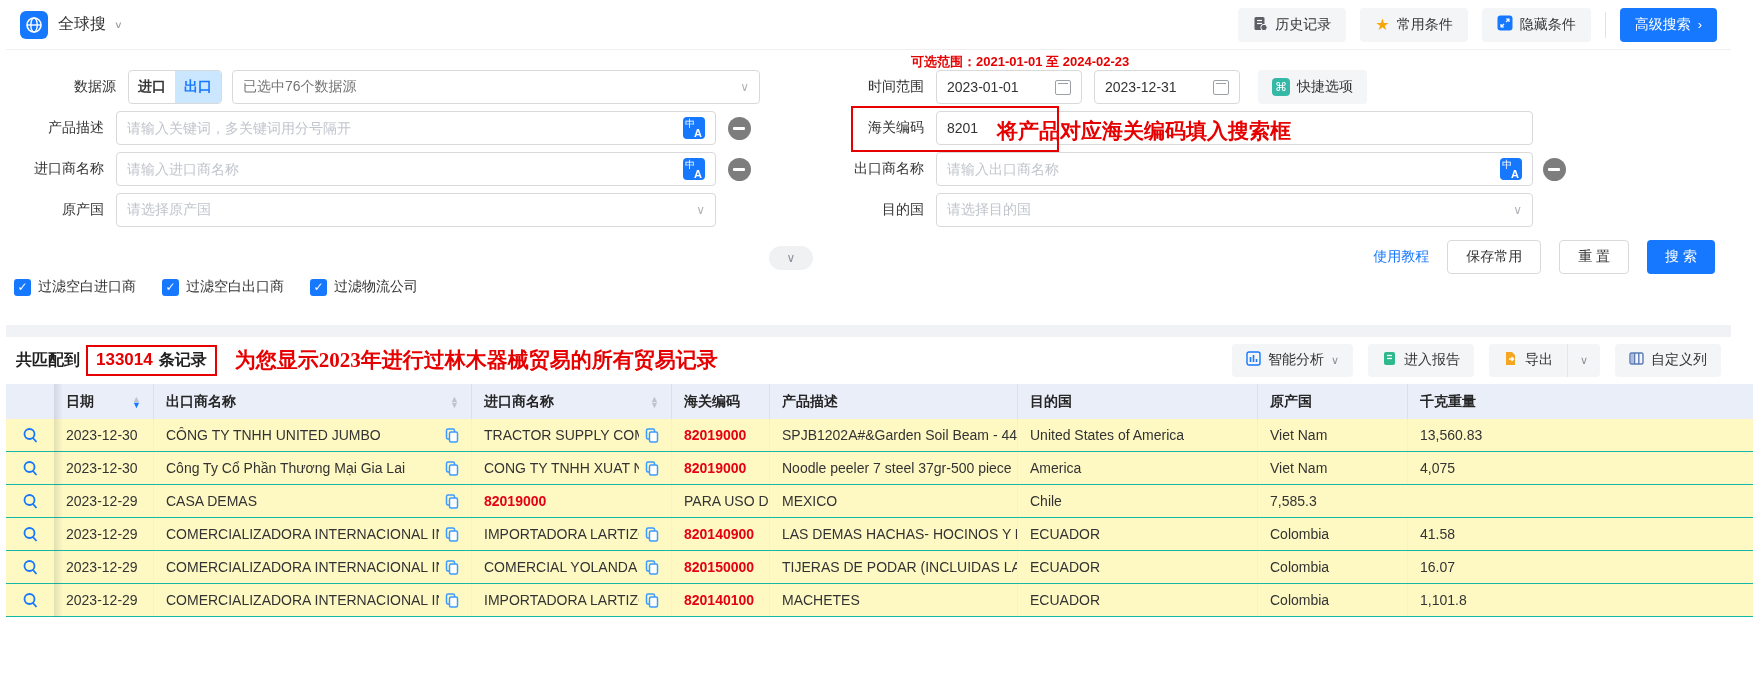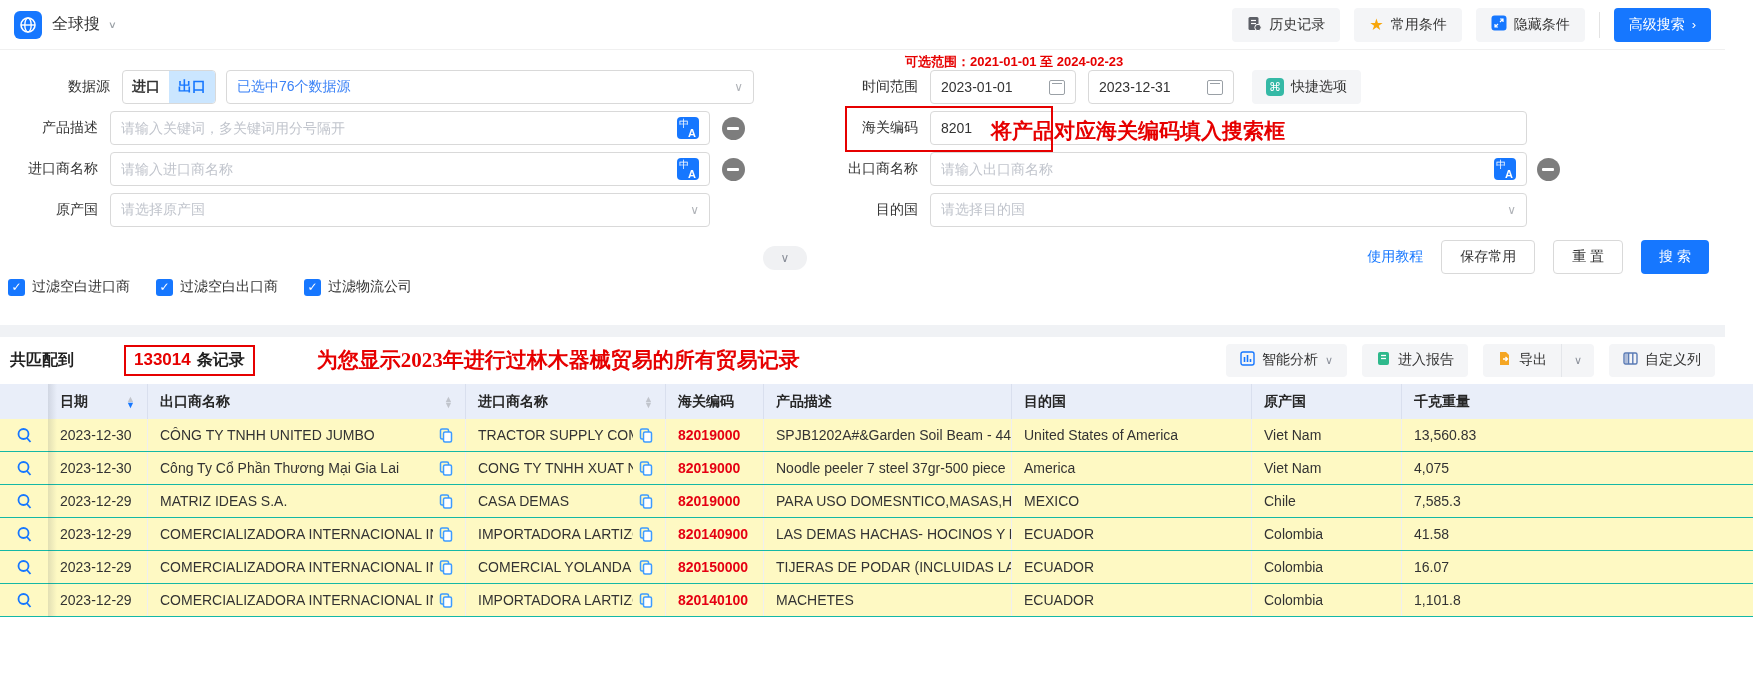--- a/index.html
+++ b/index.html
@@ -1,17 +1,17 @@
 <!DOCTYPE html>
 <html><head>
 <meta charset="utf-8">
 <style>
   * { margin:0; padding:0; box-sizing:border-box; }
   html,body { width:1753px; height:690px; background:#fff; font-family:"Liberation Sans","DejaVu Sans",sans-serif; font-size:14px; color:#333; overflow:hidden; }
-  .page { position:relative; width:1725px; height:690px; }
+  .page { position:relative; width:1725px; height:690px;margin-left:6px; }
 
   
   .topbar { position:absolute; left:0; top:0; width:100%; height:50px; display:flex; align-items:center; padding:0 14px; border-bottom:1px solid #f0f0f0; background:#fff; }
   .logo { width:28px; height:28px; border-radius:6px; background:#1677ff; display:flex; align-items:center; justify-content:center; margin-right:10px; }
   .app-name { font-size:16px; color:#333; margin-right:8px; }
   .chev { color:#9aa0a6; font-size:12px; transform:scaleY(.8); }
   .topbar-right { margin-left:auto; display:flex; align-items:center; gap:14px; }
   .tb-btn { height:34px; display:flex; align-items:center; gap:7px; padding:0 15px; background:#f4f5f7; border-radius:4px; font-size:14px; color:#333; cursor:pointer; }
   .tb-divider { width:1px; height:26px; background:#e3e3e3; }
   .tb-btn.primary { background:#1677ff; color:#fff; }
@@ -19,21 +19,21 @@
 
   
   .form-section { position:absolute; left:0; top:50px; width:100%; height:275px; background:#fff; }
   .form-row { position:absolute; display:flex; align-items:center; height:34px; }
   .f-label { width:110px; text-align:right; padding-right:12px; color:#333; flex:none; }
   .f-label.r { width:88px; }
   .input, .select { height:34px; border:1px solid #d9d9d9; border-radius:4px; background:#fff; display:flex; align-items:center; padding:0 10px; position:relative; }
   .input input { border:none; outline:none; width:100%; font-size:14px; color:#333; background:transparent; font-family:inherit; }
   .input input::placeholder { color:#c0c4cc; }
   .select .ph { color:#c0c4cc; }
-  .select .val { color:#3b82f6; }
+  .select .val { color:#737373; }
   .select .sel-chev { margin-left:auto; color:#b0b3b8; font-size:12px; }
   .toggle { display:flex; border:1px solid #d9d9d9; border-radius:4px; overflow:hidden; height:34px; flex:none; }
   .toggle .seg { width:46px; display:flex; align-items:center; justify-content:center; cursor:pointer;font-weight:bold; }
   .toggle .seg.on { background:#cbe6ff; color:#1677ff; }
   .trans-icon { width:22px; height:22px; border-radius:4px; background:#1677ff; color:#fff; position:relative; flex:none; cursor:pointer; }
   .trans-icon .zh { position:absolute; left:2px; top:0px; font-size:10px; }
   .trans-icon .en { position:absolute; right:3px; bottom:0px; font-size:11px; font-weight:bold; }
   .excl-icon { width:23px; height:23px; border-radius:50%; background:#7d7d7d; position:relative; flex:none; cursor:pointer; }
   .excl-icon::after { content:""; position:absolute; left:5px; top:10px; width:12px; height:3px; background:#fff; border-radius:1px; }
   .cal-icon { width:16px; height:15px; border:1.5px solid #9aa0a6; border-radius:2px; position:relative; margin-left:auto; flex:none; }
@@ -52,21 +52,21 @@
   .action-row { position:absolute; right:16px; top:190px; display:flex; align-items:center; gap:18px; }
   .link { color:#1677ff; cursor:pointer; }
   .btn { height:34px; padding:0 18px; border-radius:4px; display:flex; align-items:center; justify-content:center; cursor:pointer; }
   .btn.ghost { border:1px solid #d9d9d9; background:#fff; color:#333; }
   .btn.primary { background:#1677ff; color:#fff; }
 
   .gray-band { position:absolute; left:0; top:325px; width:100%; height:12px; background:#f0f2f5; }
 
   
   .results { position:absolute; left:0; top:337px; width:100%; }
-  .results-head { position:relative; height:46px; display:flex; align-items:center; padding:4px 10px;gap:44px; }
+  .results-head { position:relative; height:46px; display:flex; align-items:center; padding:4px 10px; }
   .match-text { font-size:16px; font-weight:bold; color:#1f1f1f; display:flex; align-items:center; }
   .count-box { border:2px solid #e60000; padding:3px 8px; margin-left:6px; display:flex; align-items:center; gap:6px; }
   .count-num { color:#e60000; font-size:17px; font-weight:bold; }
   .results-annot { font-size:21px; margin-left:18px; white-space:nowrap; }
   .res-toolbar { margin-left:auto; display:flex; align-items:center; gap:15px; }
   .res-btn { height:33px; display:flex; align-items:center; gap:7px; padding:0 14px; background:#f4f5f7; border-radius:4px; cursor:pointer; }
   .res-btn .dd { color:#8a8f99; font-size:11px; }
   .export-group { display:flex; align-items:center; }
   .export-group .res-btn.main { border-radius:4px 0 0 4px; }
   .export-group .res-btn.dd-part { border-radius:0 4px 4px 0; border-left:1px solid #e4e6ea; padding:0 12px; }
@@ -425,29 +425,20 @@
     <div class="td">
       <span class="mag-icon">
                 <svg width="17" height="17" viewBox="0 0 17 17">
                   <circle cx="7.5" cy="7" r="5" fill="none" stroke="#1677ff" stroke-width="1.8"></circle>
                   <line x1="11" y1="11" x2="14.5" y2="15" stroke="#1677ff" stroke-width="1.8"></line>
                 </svg>
               </span>
     </div>
     <div class="td">2023-12-29</div>
     <div class="td cell-flex">
-      <span class="name">MATRIZ IDEAS S.A.</span>
-      <span class="copy-icon">
-                <svg width="14" height="15" viewBox="0 0 14 15">
-                  <rect x="1.5" y="1" width="8" height="10" rx="1.5" fill="none" stroke="#3d9bff" stroke-width="1.5"></rect>
-                  <rect x="4.5" y="4" width="8" height="10" rx="1.5" fill="#fff" stroke="#3d9bff" stroke-width="1.5"></rect>
-                </svg>
-              </span>
-    </div>
-    <div class="td cell-flex">
       <span class="name">CASA DEMAS</span>
       <span class="copy-icon">
                 <svg width="14" height="15" viewBox="0 0 14 15">
                   <rect x="1.5" y="1" width="8" height="10" rx="1.5" fill="none" stroke="#3d9bff" stroke-width="1.5"></rect>
                   <rect x="4.5" y="4" width="8" height="10" rx="1.5" fill="#fff" stroke="#3d9bff" stroke-width="1.5"></rect>
                 </svg>
               </span>
     </div>
     <div class="td hs-cell">82019000</div>
     <div class="td">PARA USO DOMESNTICO,MASAS,HER</div>

